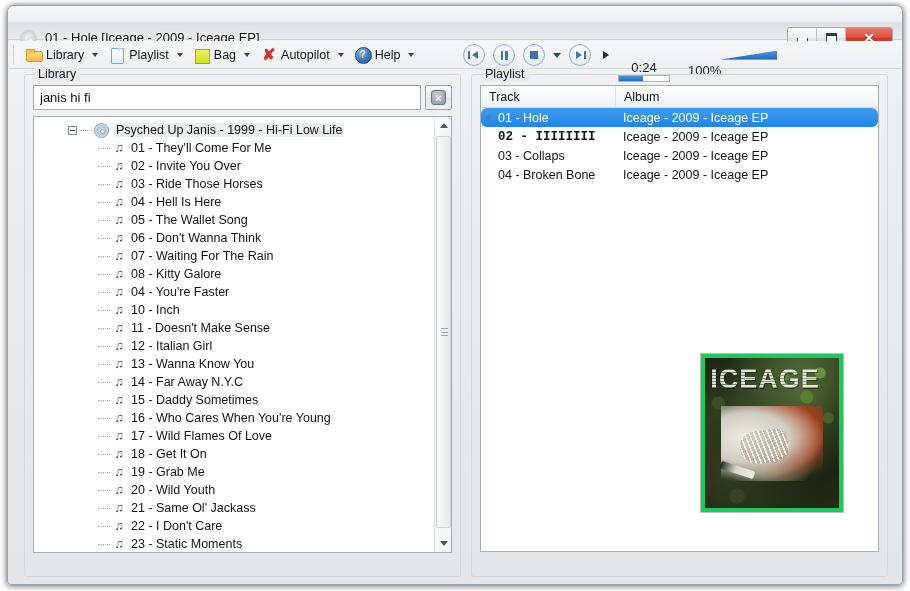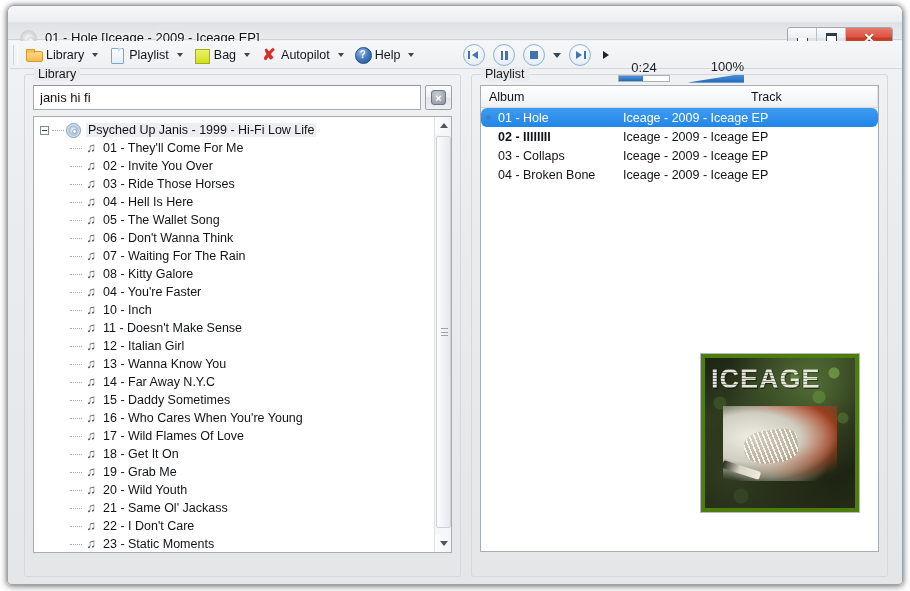--- a/index.html
+++ b/index.html
@@ -192,21 +192,21 @@
     border-left: 6px solid #1d242d;
   }
   .slider-wrap { display: flex; flex-direction: column; align-items: center; margin-right: 18px; }
   .slider-label { font-size: 13px; color: #1a2129; line-height: 13px; margin-bottom: 1px; margin-top: 32px; }
   .seekbar {
     width: 52px; height: 7px; background: #ffffff;
     border: 1px solid #a9b2ba; position: relative;
   }
   .seekbar .fill { position: absolute; left: 0; top: 0; bottom: 0; width: 47%;
     background: linear-gradient(to bottom, #4f93d9 0%, #1f69bd 100%); }
-  .volwrap { display: flex; flex-direction: column; align-items: flex-end; }
+  .volwrap { display: flex; flex-direction: row; align-items: center; }
   .voltri { width: 56px; height: 9px; position: relative; }
   .voltri .bg {
     position: absolute; inset: 0;
     background: #e9ecef;
     clip-path: polygon(0 100%, 100% 0, 100% 100%);
     border-bottom: 1px solid #9aa3ab;
   }
   .voltri .fg {
     position: absolute; inset: 0;
     background: linear-gradient(to bottom, #4f93d9 0%, #1f69bd 100%);
@@ -257,21 +257,21 @@
     line-height: 14px; text-align: center;
   }
 
   
   .treebox {
     position: relative;
     height: 437px;
     border: 1px solid #a7adb4; background: #ffffff;
     overflow: hidden;
   }
-  .tree-scrollarea { position: absolute; left: 0; top: 0; right: 17px; bottom: 0; overflow: hidden; }
+  .tree-scrollarea { position: absolute; left: 0; top: 0; right: 17px; bottom: 0; overflow: hidden; padding-left: 28px; }
   .tree { padding: 4px 0 0 6px; }
   .tnode {
     display: flex; align-items: center; height: 18px;
     font-size: 12.5px; color: #101417; white-space: nowrap;
   }
   .tnode.root { padding-left: 0px; }
   .tnode.child { padding-left: 30px; position: relative; }
   .expander {
     width: 9px; height: 9px; border: 1px solid #7f8a95; background: #ffffff;
     margin-right: 3px; position: relative; flex: 0 0 9px;
@@ -354,27 +354,27 @@
     background: #3f7fc4;
   }
   .plrow .c-track { width: 121px; padding-left: 3px; white-space: nowrap; overflow: hidden; }
   .plrow .c-album { flex: 1; padding-left: 7px; white-space: nowrap; }
   .plrow.selected {
     background: linear-gradient(to bottom, #3e9bf0 0%, #2286e8 100%);
     color: #ffffff;
     border-radius: 6px;
   }
   .plrow-wrap { position: relative; }
-  .bars { letter-spacing: 0px; font-family: Liberation Sans, sans-serif; font-weight: bold; }
+  .bars { letter-spacing: 0px; font-family: Liberation Mono, monospace; font-weight: bold; }
 
   
   .artwrap {
     position: absolute; left: 219px; top: 267px;
-    width: 160px; height: 160px;
-    border: 1px solid #b6bcc2; background: #4d7c0f; padding: 4px;
+    width: 144px; height: 160px;
+    border: 1px solid #b6bcc2; background: #22c55e; padding: 4px;
   }
   .art {
     width: 100%; height: 100%; position: relative; overflow: hidden;
     background:
       radial-gradient(ellipse at 72% 18%, rgba(90,118,58,0.85) 0%, rgba(28,36,18,0) 55%),
       radial-gradient(ellipse at 18% 78%, rgba(52,64,34,0.9) 0%, rgba(18,22,12,0) 60%),
       linear-gradient(150deg, #1d2414 0%, #2c3a1d 28%, #16190f 60%, #232c16 100%);
   }
   .art .leafy {
     position: absolute; inset: 0;
@@ -666,22 +666,22 @@
         </div>
       </div>
     </div>
 
     <div class="panel-right">
       <div class="group">
         <div class="group-title">Playlist</div>
 
         <div class="plbox">
           <div class="plhead">
+            <div class="hcell track">Track</div>
             <div class="hcell album">Album</div>
-            <div class="hcell track">Track</div>
           </div>
 
           <div id="pl-host">
               <div class="plrow-wrap"><span class="rowsel"></span><div class="plrow selected">
                   <span class="dotcell">
                     <span class="nowdot"></span>
                   </span>
                   <span class="c-track">01 - Hole</span>
                   <span class="c-album">Iceage - 2009 - Iceage EP</span>
                 </div></div>

